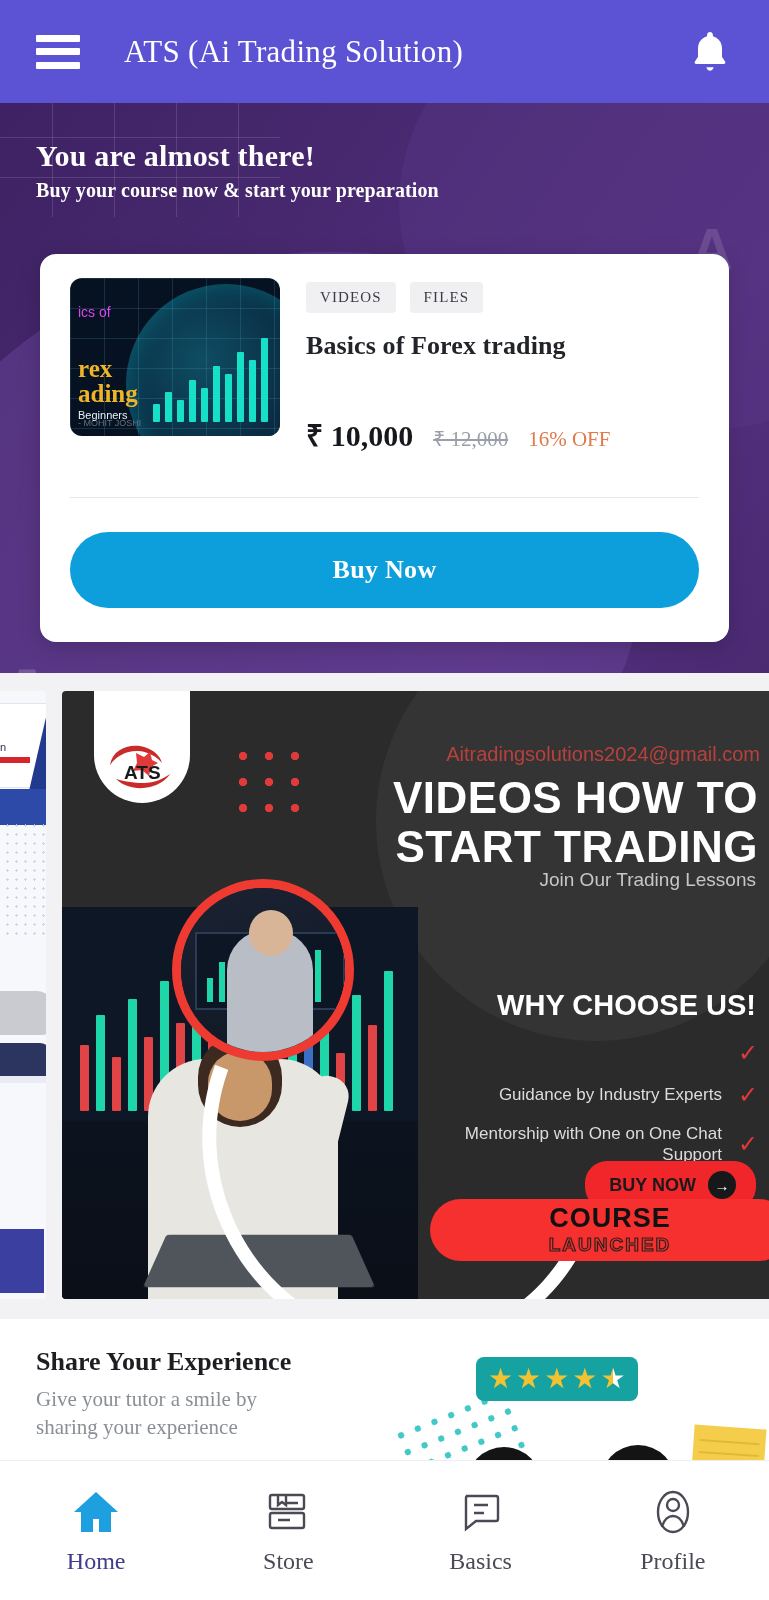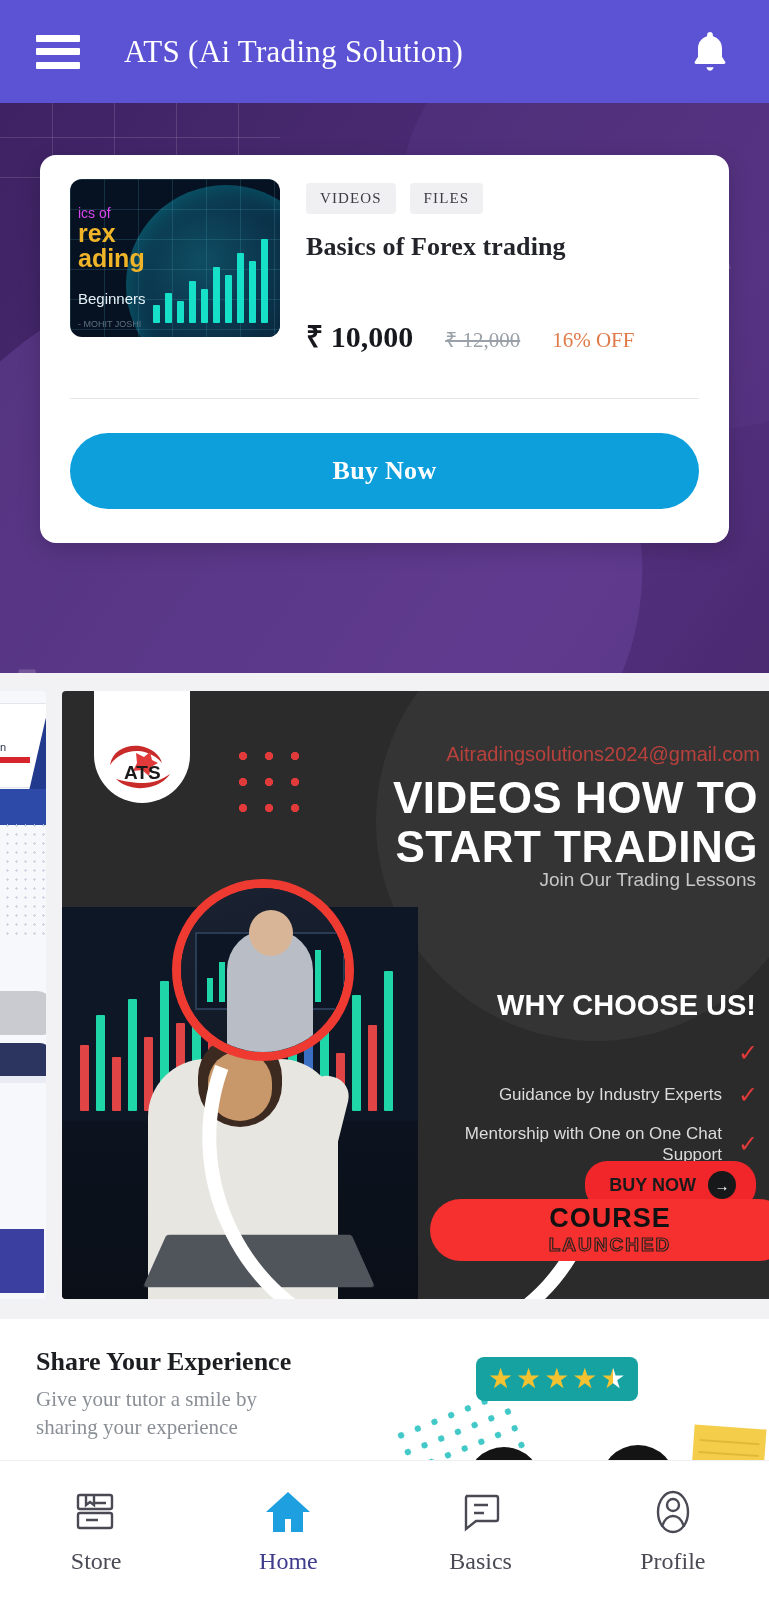--- a/index.html
+++ b/index.html
@@ -74,32 +74,32 @@
     position:absolute; inset:0;
     background-image:
       linear-gradient(to right, rgba(80,170,190,.20) 1px, transparent 1px),
       linear-gradient(to bottom, rgba(80,170,190,.20) 1px, transparent 1px);
     background-size: 34px 30px;
   }
   .thumb .candles { position:absolute; right:12px; bottom:14px; display:flex; align-items:flex-end; gap:5px; height:96px; }
   .thumb .candles i { display:block; width:7px; background:#16e0c8; border-radius:1px; }
   .thumb-txt { position:absolute; left:8px; top:26px; z-index:3; }
   .thumb-txt .l1 { color:#d946ef; font-size:14px; font-family:"Liberation Sans",sans-serif; }
-  .thumb-txt .l2 { color:#f0b429; font-size:25px; font-weight:700; line-height:1.0; font-family:Liberation Sans, sans-serif; }
-  .thumb-txt .l3 { color:#e6f2f7; font-size:15px; margin-top:19px; font-family:"Liberation Sans",sans-serif; }
+  .thumb-txt .l2 { color:#f0b429; font-size:25px; font-weight:700; line-height:1.0; font-family:Liberation Serif, serif;margin-top:36px; }
+  .thumb-txt .l3 { color:#e6f2f7; font-size:11px; margin-top:3px; font-family:"Liberation Sans",sans-serif; }
   .thumb-credit { position:absolute; left:8px; bottom:8px; color:#5d7180; font-size:9px; font-family:"Liberation Sans",sans-serif; }
 
   .card-info { flex:1; padding-top:4px; min-width:0; }
   .chips { display:flex; gap:14px; }
   .chip {
     background:#f0f0f2; color:#3c3c44; font-size:15px; letter-spacing:1.1px;
     padding:7px 14px; border-radius:4px;
   }
   .course-title { font-size:26px; font-weight:700; color:#22242a; margin-top:18px; letter-spacing:.1px; }
-  .price-row { display:flex; align-items:baseline; gap:32px; margin-top:22px; flex-wrap:wrap; }
+  .price-row { display:flex; align-items:baseline; gap:20px; margin-top:22px; flex-wrap:wrap; }
   .price-now { font-size:30px; font-weight:700; color:#16181d; }
   .price-old { font-size:21px; color:#9aa0a8; text-decoration:line-through; }
   .price-off { font-size:21px; color:#e07a4a;margin-top:44px; }
   .divider { height:1px; background:#e6e6ea; margin:42px 0 0 0; }
   .buy-btn {
     display:block; width:100%; margin-top:34px; height:76px; border:none; cursor:pointer;
     background:#0d9fdc; color:#fff; font-size:26px; font-weight:700;
     border-radius:38px; font-family:"Liberation Serif", serif; letter-spacing:.3px;
   }
 
@@ -238,20 +238,24 @@
     </div>
   </div>
 
   <div class="banner">
     <div class="grid"></div>
     <div class="wave2"></div>
     <div class="wave"></div>
     <div class="wm wm-a1">A</div>
     <div class="wm wm-a2">A</div>
 
+    <div class="banner-text">
+      <div class="banner-title">You are almost there!</div>
+      <div class="banner-sub">Buy your course now &amp; start your preparation</div>
+    </div>
 
     <div class="card">
       <div class="card-top">
 
         <div class="thumb">
           <div class="globe"></div>
           <div class="gridlines"></div>
           <div class="candles">
             <i style="height:18px"></i>
               <i style="height:30px"></i>
@@ -425,41 +429,41 @@
     <div class="rev-note">
       <i style="top:14px"></i>
         <i style="top:26px"></i>
         <i style="top:38px"></i>
         <i style="top:50px"></i>
     </div>
   </div>
 
   <div class="bottomnav">
 
+    <div class="nav-item active">
+      <div class="ico">
+        <svg viewBox="0 0 48 46" width="48" height="46">
+          <path d="M24 3 2 23h7v20h12V30h6v13h12V23h7z" fill="#1e9fe0"></path>
+        </svg>
+      </div>
+      <div class="lbl">Home</div>
+    </div>
+
     <div class="nav-item">
       <div class="ico">
         <svg viewBox="0 0 48 46" width="48" height="46" fill="none" stroke="#4a4a55" stroke-width="2.4">
           <rect x="6" y="6" width="34" height="14" rx="2"></rect>
           <rect x="6" y="24" width="34" height="15" rx="2"></rect>
           <path d="M14 6v10l4-3 4 3V6"></path>
           <path d="M22 14h12M14 31h12"></path>
         </svg>
       </div>
       <div class="lbl">Store</div>
     </div>
 
-    <div class="nav-item active">
-      <div class="ico">
-        <svg viewBox="0 0 48 46" width="48" height="46">
-          <path d="M24 3 2 23h7v20h12V30h6v13h12V23h7z" fill="#1e9fe0"></path>
-        </svg>
-      </div>
-      <div class="lbl">Home</div>
-    </div>
-
     <div class="nav-item">
       <div class="ico">
         <svg viewBox="0 0 48 46" width="48" height="46" fill="none" stroke="#4a4a55" stroke-width="2.4">
           <path d="M9 7h30a2 2 0 012 2v21a2 2 0 01-2 2H19l-10 8V9a2 2 0 012-2z"></path>
           <path d="M17 16h14M17 24h10"></path>
         </svg>
       </div>
       <div class="lbl">Basics</div>
     </div>
 

